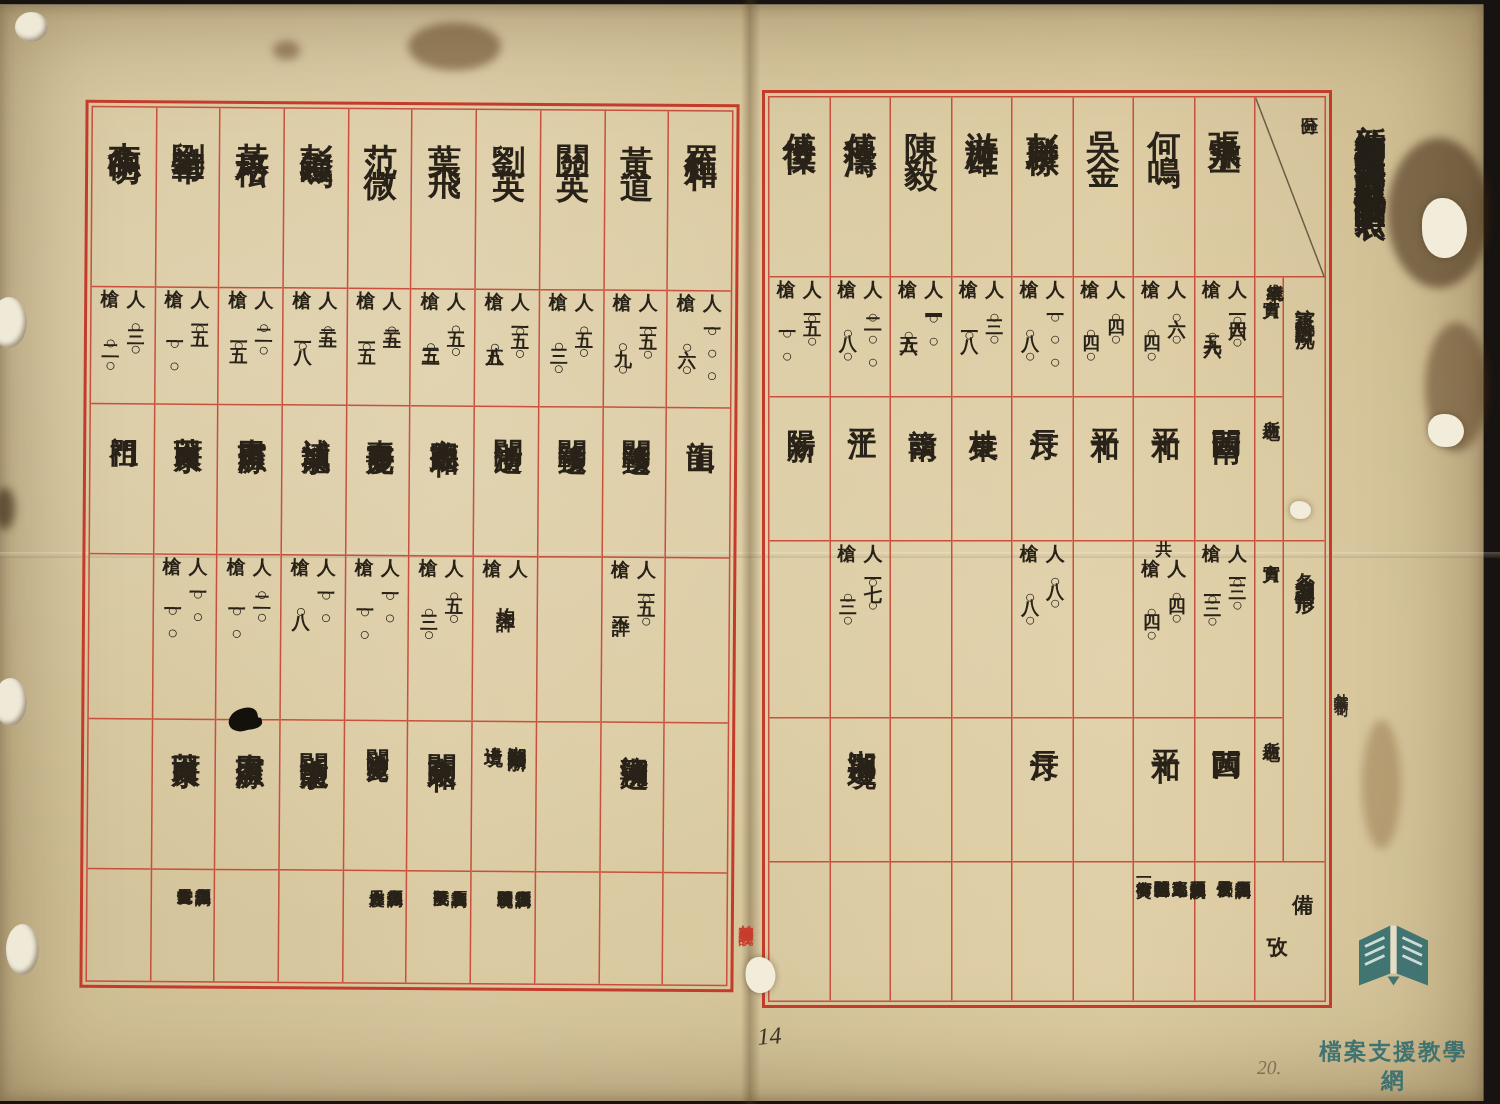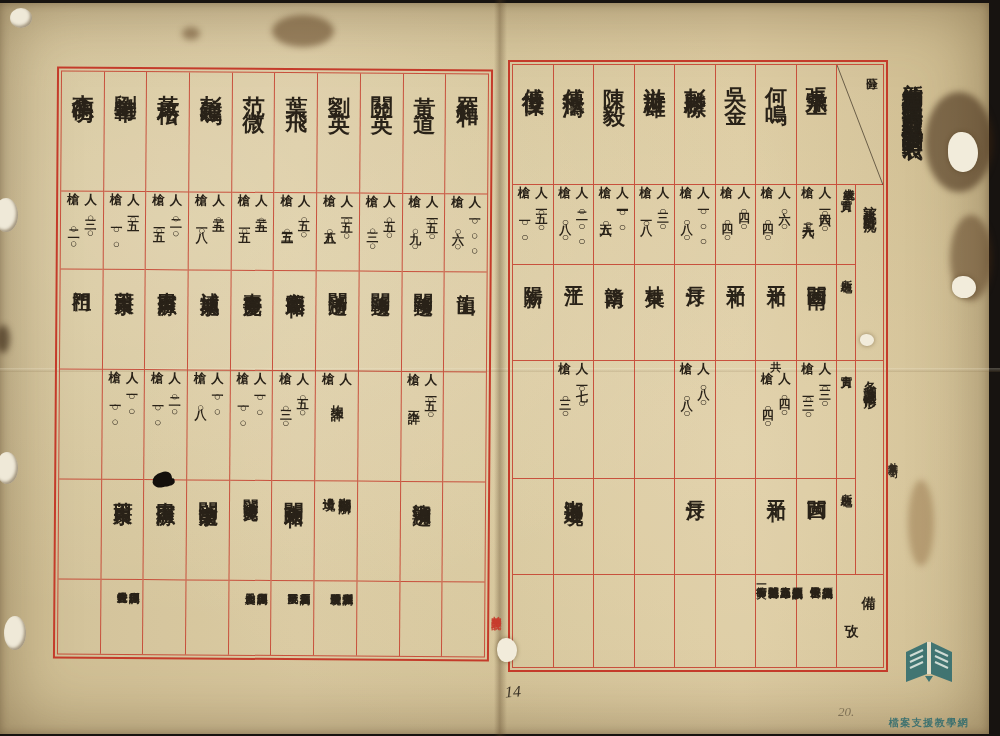--- a/index.html
+++ b/index.html
@@ -86,21 +86,21 @@
     letter-spacing:1px;color:#322a1f}
 
   
   #red-stamp{position:absolute;left:489px;top:608px;font-size:10px;color:rgba(200,60,45,.9);
     letter-spacing:1px;font-weight:bold}
   #page-num{position:absolute;left:505px;top:683px;font-size:16px;font-family:"Liberation Serif",serif;
     font-style:italic;color:#3a3226;transform:rotate(-4deg)}
   #page-num-faint{position:absolute;left:838px;top:704px;font-size:13px;font-family:"Liberation Serif",serif;
     font-style:italic;color:rgba(70,58,42,.55)}
   #watermark{position:absolute;right:16px;bottom:6px;width:110px;text-align:center;opacity:.88}
-  #watermark .wm-text{font-size:10px;letter-spacing:1.5px;color:#2e6b6e;font-weight:bold;margin-top:20px}
+  #watermark .wm-text{font-size:15px;letter-spacing:1.5px;color:#2e6b6e;font-weight:bold;margin-top:20px}
 
   
   .stain{position:absolute;border-radius:50%;filter:blur(3px)}
   .patch{position:absolute;background:#f2ecdb;border-radius:45% 55% 50% 50%;
     box-shadow:0 0 4px rgba(80,60,30,.5)}
   .hole{position:absolute;background:#efe9d8;border-radius:50%;
     box-shadow:inset -2px -2px 3px rgba(90,70,40,.5)}
 </style>
 </head>
 <body>

